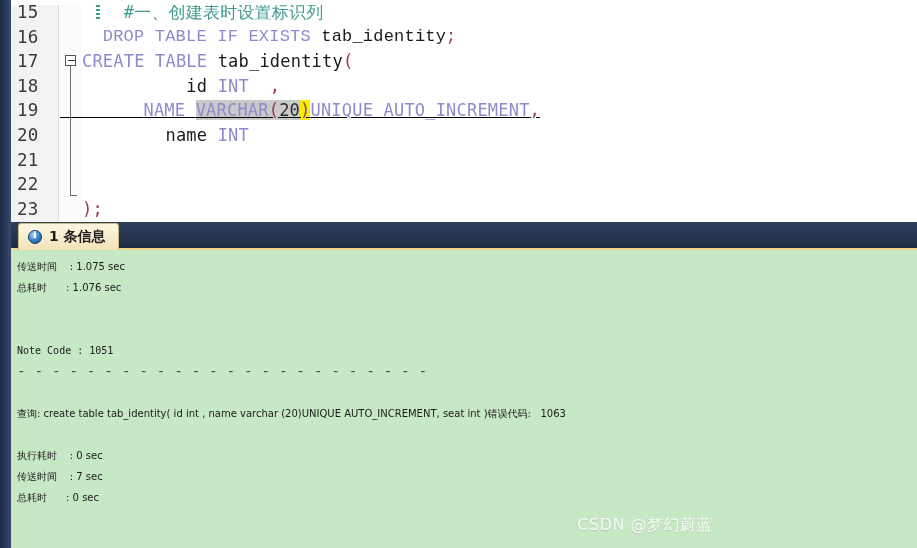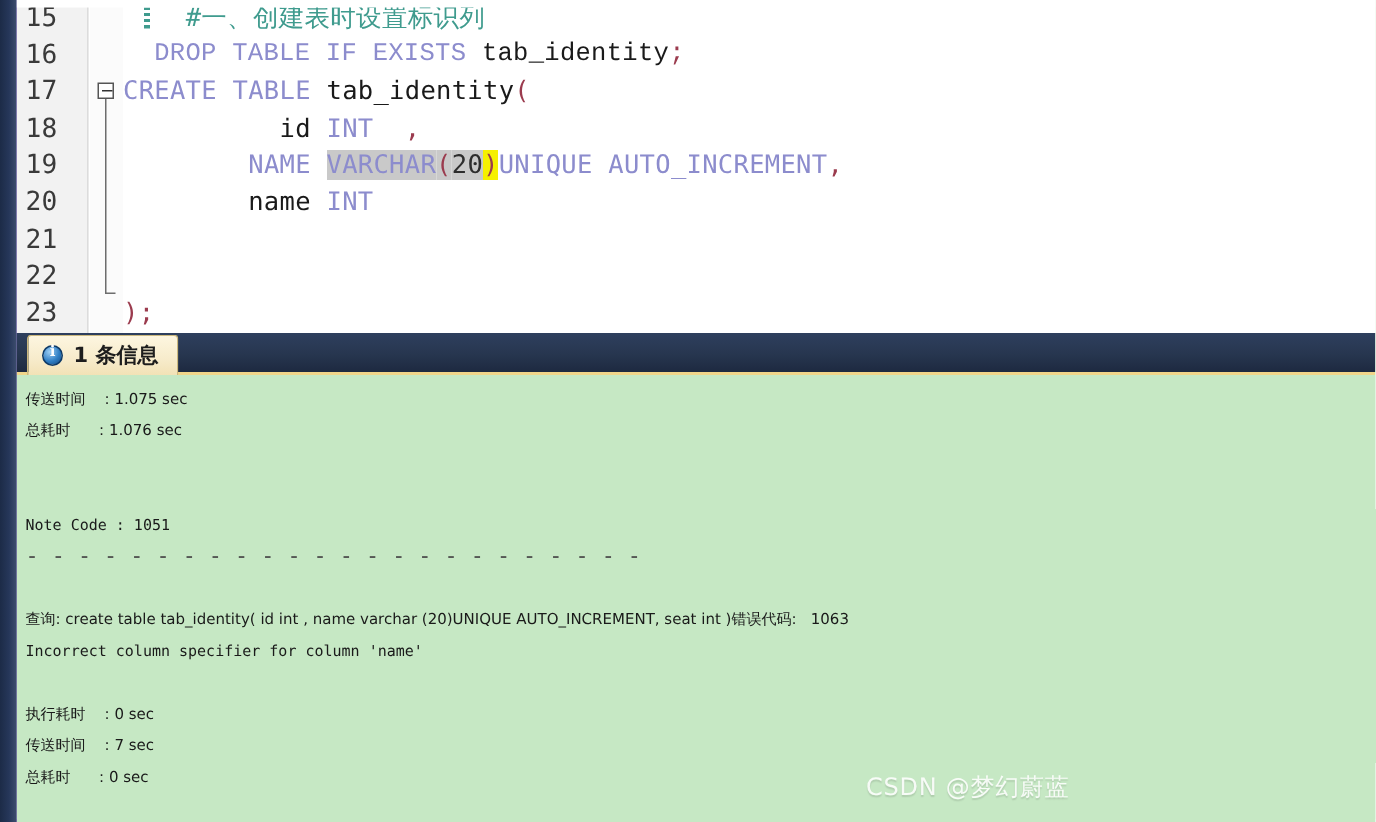--- a/index.html
+++ b/index.html
@@ -8,21 +8,21 @@
     height: 548px;
     overflow: hidden;
     background: #fff;
     font-family: "DejaVu Sans Mono", "Liberation Mono", monospace;
   }
 
   #app {
     position: relative;
     width: 727px;
     height: 548px;
-    background: #6d28d9;
+    background: #15803d;
   }
 
   
   .left-rail {
     position: absolute;
     left: 0; top: 0;
     width: 11px; height: 548px;
     background: linear-gradient(to right, #1c2b47 0%, #26375a 55%, #3d4d6e 100%);
     z-index: 40;
   }
@@ -247,21 +247,21 @@
         <div class="line"></div>
         <div class="line"></div>
         <div class="line"></div>
         <div class="line"></div>
       </div>
     <div class="code-area" id="codearea">
         <div class="line" style="padding-left: 22px;"><span class="ident">    </span><span class="cmt">#一、创建表时设置标识列</span></div>
         <div class="line" style="padding-left: 22px; font-family: Liberation Mono, monospace;"><span class="ident">  </span><span class="kw">DROP TABLE IF EXISTS</span><span class="ident"> tab_identity</span><span class="punct">;</span></div>
         <div class="line" style="padding-left: 22px;"><span class="kw">CREATE TABLE</span><span class="ident"> tab_identity</span><span class="punct">(</span></div>
         <div class="line" style="padding-left: 22px;"><span class="ident">          id </span><span class="kw">INT</span><span class="ident">  </span><span class="punct">,</span></div>
-        <div class="line" style="padding-left: 22px;"><span class="ident">        </span><span class="kw">NAME </span><span class="kw sel">VARCHAR</span><span class="punct sel">(</span><span class="num sel">20</span><span class="bracket-hl">)</span><span class="kw">UNIQUE AUTO_INCREMENT</span><span class="punct">,</span></div>
+        <div class="line" style=" text-decoration: underline;"><span class="ident">        </span><span class="kw">NAME </span><span class="kw sel">VARCHAR</span><span class="punct sel">(</span><span class="num sel">20</span><span class="bracket-hl">)</span><span class="kw">UNIQUE AUTO_INCREMENT</span><span class="punct">,</span></div>
         <div class="line" style="padding-left: 22px;"><span class="ident">        name </span><span class="kw">INT</span></div>
         <div class="line" style="padding-left: 22px;"></div>
         <div class="line" style="padding-left: 22px;"></div>
         <div class="line" style="padding-left: 22px;"><span class="punct">)</span><span class="punct">;</span></div>
       </div>
   </div>
   <div class="top-sliver"></div>
 
   <div class="results">
 
@@ -274,21 +274,20 @@
 
     <div class="msg-body" id="msgbody">
         <div class="mline cjk">传送时间    : 1.075 sec</div>
         <div class="mline cjk">总耗时      : 1.076 sec</div>
         <div class="mline"></div>
         <div class="mline"></div>
         <div class="mline">Note Code : 1051</div>
         <div class="mline dash-rule">-  -  -  -  -  -  -  -  -  -  -  -  -  -  -  -  -  -  -  -  -  -  -  -  -  -  -  -  -  -  -  -  -  -  -  -</div>
         <div class="mline"></div>
         <div class="mline cjk">查询: create table tab_identity( id int , name varchar (20)UNIQUE AUTO_INCREMENT, seat int )错误代码:   1063</div>
-        <div class="mline">Incorrect column specifier for column 'name'</div>
         <div class="mline"></div>
         <div class="mline cjk">执行耗时    : 0 sec</div>
         <div class="mline cjk">传送时间    : 7 sec</div>
         <div class="mline cjk">总耗时      : 0 sec</div>
       </div>
 
   </div>
 
   <div class="watermark">CSDN @梦幻蔚蓝</div>
 </div>

